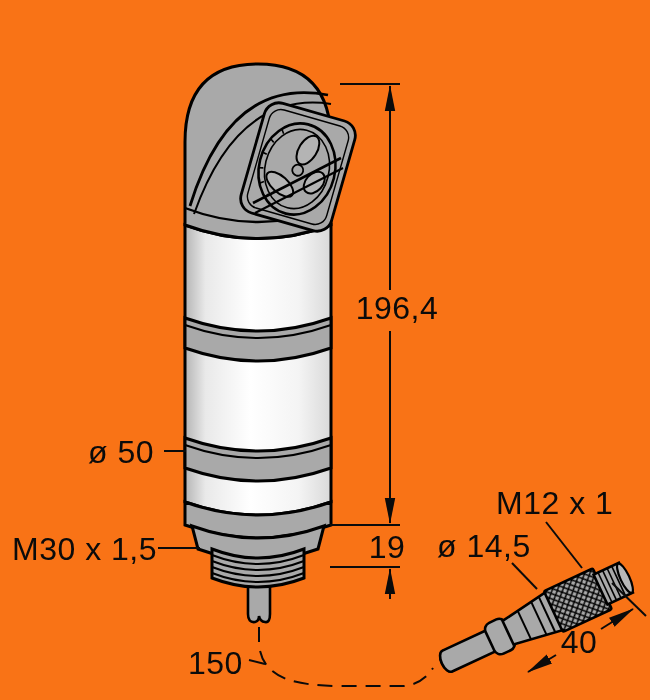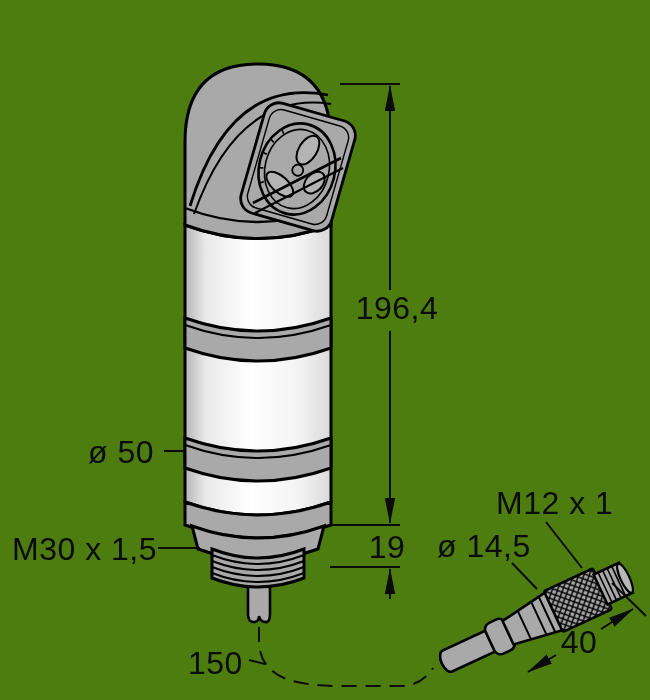--- a/index.html
+++ b/index.html
@@ -1,16 +1,16 @@
 <!DOCTYPE html>
 <html><head>
 <meta charset="utf-8">
 <style>
   html,body{margin:0;padding:0;background:#ffffff;}
-  .stage{position:relative;width:650px;height:700px;background:#4d7c0f;overflow:hidden;
+  .stage{position:relative;width:650px;height:700px;background:#f97316;overflow:hidden;
          font-family:"Liberation Sans",sans-serif;}
   svg{position:absolute;left:0;top:0;}
   .dim-text{font-family:"Liberation Sans",sans-serif;font-size:32px;fill:#0b0b0b;letter-spacing:0.5px;}
   .ol{stroke:#000;fill:none;}
   .dimline{stroke:#0b0b0b;stroke-width:2;fill:none;}
   .leader{stroke:#0b0b0b;stroke-width:2;fill:none;}
 </style>
 </head>
 <body>
 

